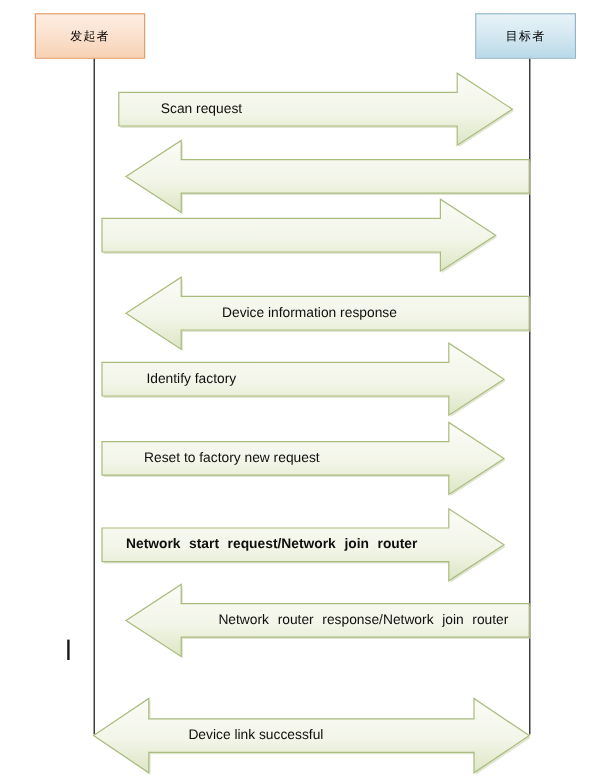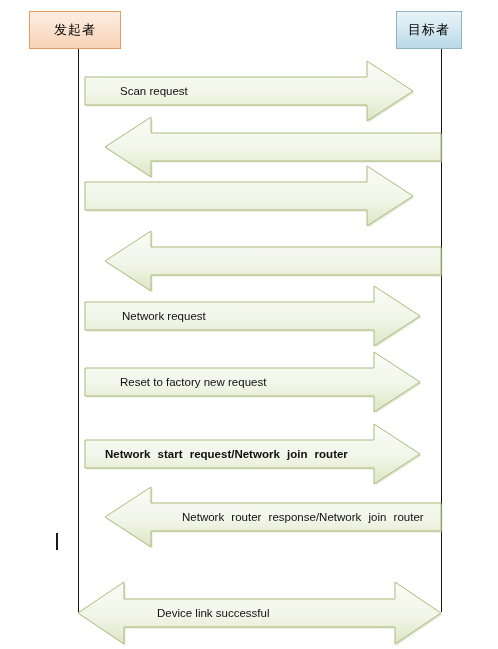--- a/index.html
+++ b/index.html
@@ -19,36 +19,36 @@
     overflow: hidden;
   }
 
   
   .actor {
     position: absolute;
     box-sizing: border-box;
     display: flex;
     align-items: center;
     justify-content: center;
-    font-size: 13px;
+    font-size: 10px;
     color: #000000;
     letter-spacing: 1px;
   }
   .actor-initiator {
     left: 29px;
     top: 11px;
     width: 92px;
     height: 38px;
     border: 1px solid #E59B63;
     background: linear-gradient(to bottom, #FDEEE2 0%, #FBE2D0 45%, #F7D2B4 100%);
   }
   .actor-target {
     left: 396px;
     top: 11px;
-    width: 66px;
+    width: 84px;
     height: 38px;
     border: 1px solid #8FB4C6;
     background: linear-gradient(to bottom, #E7F3F8 0%, #D6E9F2 45%, #B9D9E8 100%);
   }
 
   
   .lifeline {
     position: absolute;
     width: 1px;
     background: #111111;
@@ -108,21 +108,21 @@
   <div class="lifeline lifeline-initiator"></div>
 
   <div class="actor actor-target">
     <span>目标者</span>
   </div>
   <div class="lifeline lifeline-target"></div>
 
   <div class="caret-artifact"></div>
 
   <div id="messages-layer">
-      <div class="msg" style="left: 85px; top: 61px; width: 328px; height: 60px; text-decoration: underline;">
+      <div class="msg" style="left: 99px; top: 61px; width: 328px; height: 60px; text-decoration: underline;">
         <svg width="328" height="60" viewBox="0 0 328 60">
           <defs>
             <linearGradient id="grad-0" x1="0" y1="0" x2="0" y2="1">
               <stop offset="0" stop-color="#FBFCF7"></stop>
               <stop offset="0.55" stop-color="#F2F5E8"></stop>
               <stop offset="1" stop-color="#DDE6C4"></stop>
             </linearGradient>
           </defs>
           <polygon points="0.0,16.0 282.0,16.0 282.0,0.0 328.0,30.0 282.0,60.0 282.0,44.0 0.0,44.0" fill="#C9CFAE" opacity="0.55" transform="translate(1.4,1.6)"></polygon>
           <polygon points="0.0,16.0 282.0,16.0 282.0,0.0 328.0,30.0 282.0,60.0 282.0,44.0 0.0,44.0" fill="url(#grad-0)" stroke="#A9BC7C" stroke-width="1"></polygon>
@@ -160,34 +160,35 @@
           <defs>
             <linearGradient id="grad-3" x1="0" y1="0" x2="0" y2="1">
               <stop offset="0" stop-color="#FBFCF7"></stop>
               <stop offset="0.55" stop-color="#F2F5E8"></stop>
               <stop offset="1" stop-color="#DDE6C4"></stop>
             </linearGradient>
           </defs>
           <polygon points="336.0,16.0 46.0,16.0 46.0,0.0 0.0,30.0 46.0,60.0 46.0,44.0 336.0,44.0" fill="#C9CFAE" opacity="0.55" transform="translate(1.4,1.6)"></polygon>
           <polygon points="336.0,16.0 46.0,16.0 46.0,0.0 0.0,30.0 46.0,60.0 46.0,44.0 336.0,44.0" fill="url(#grad-3)" stroke="#A9BC7C" stroke-width="1"></polygon>
         </svg>
+        <div class="msg-label" style="left: 80px;">Device information response</div>
       </div>
       <div class="msg" style="left: 85px; top: 286px; width: 335px; height: 60px;">
         <svg width="335" height="60" viewBox="0 0 335 60">
           <defs>
             <linearGradient id="grad-4" x1="0" y1="0" x2="0" y2="1">
               <stop offset="0" stop-color="#FBFCF7"></stop>
               <stop offset="0.55" stop-color="#F2F5E8"></stop>
               <stop offset="1" stop-color="#DDE6C4"></stop>
             </linearGradient>
           </defs>
           <polygon points="0.0,16.0 289.0,16.0 289.0,0.0 335.0,30.0 289.0,60.0 289.0,44.0 0.0,44.0" fill="#C9CFAE" opacity="0.55" transform="translate(1.4,1.6)"></polygon>
           <polygon points="0.0,16.0 289.0,16.0 289.0,0.0 335.0,30.0 289.0,60.0 289.0,44.0 0.0,44.0" fill="url(#grad-4)" stroke="#A9BC7C" stroke-width="1"></polygon>
         </svg>
-        <div class="msg-label" style="left: 37px;">Network request</div>
+        <div class="msg-label" style="left: 37px;">Identify factory</div>
       </div>
       <div class="msg" style="left: 85px; top: 352px; width: 335px; height: 60px;">
         <svg width="335" height="60" viewBox="0 0 335 60">
           <defs>
             <linearGradient id="grad-5" x1="0" y1="0" x2="0" y2="1">
               <stop offset="0" stop-color="#FBFCF7"></stop>
               <stop offset="0.55" stop-color="#F2F5E8"></stop>
               <stop offset="1" stop-color="#DDE6C4"></stop>
             </linearGradient>
           </defs>

